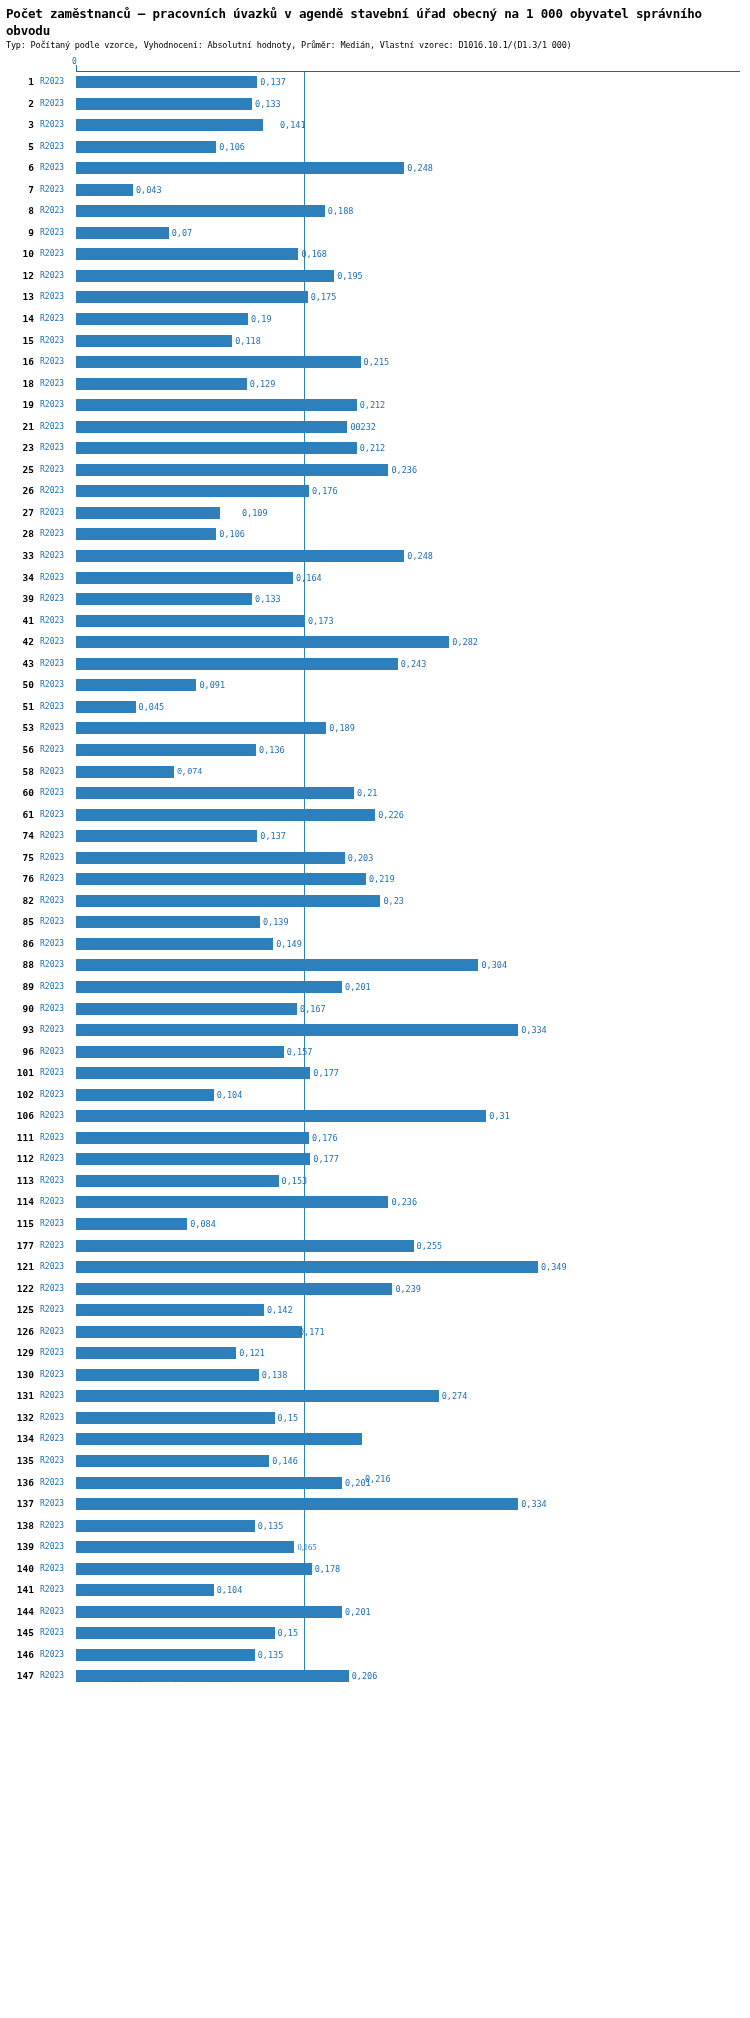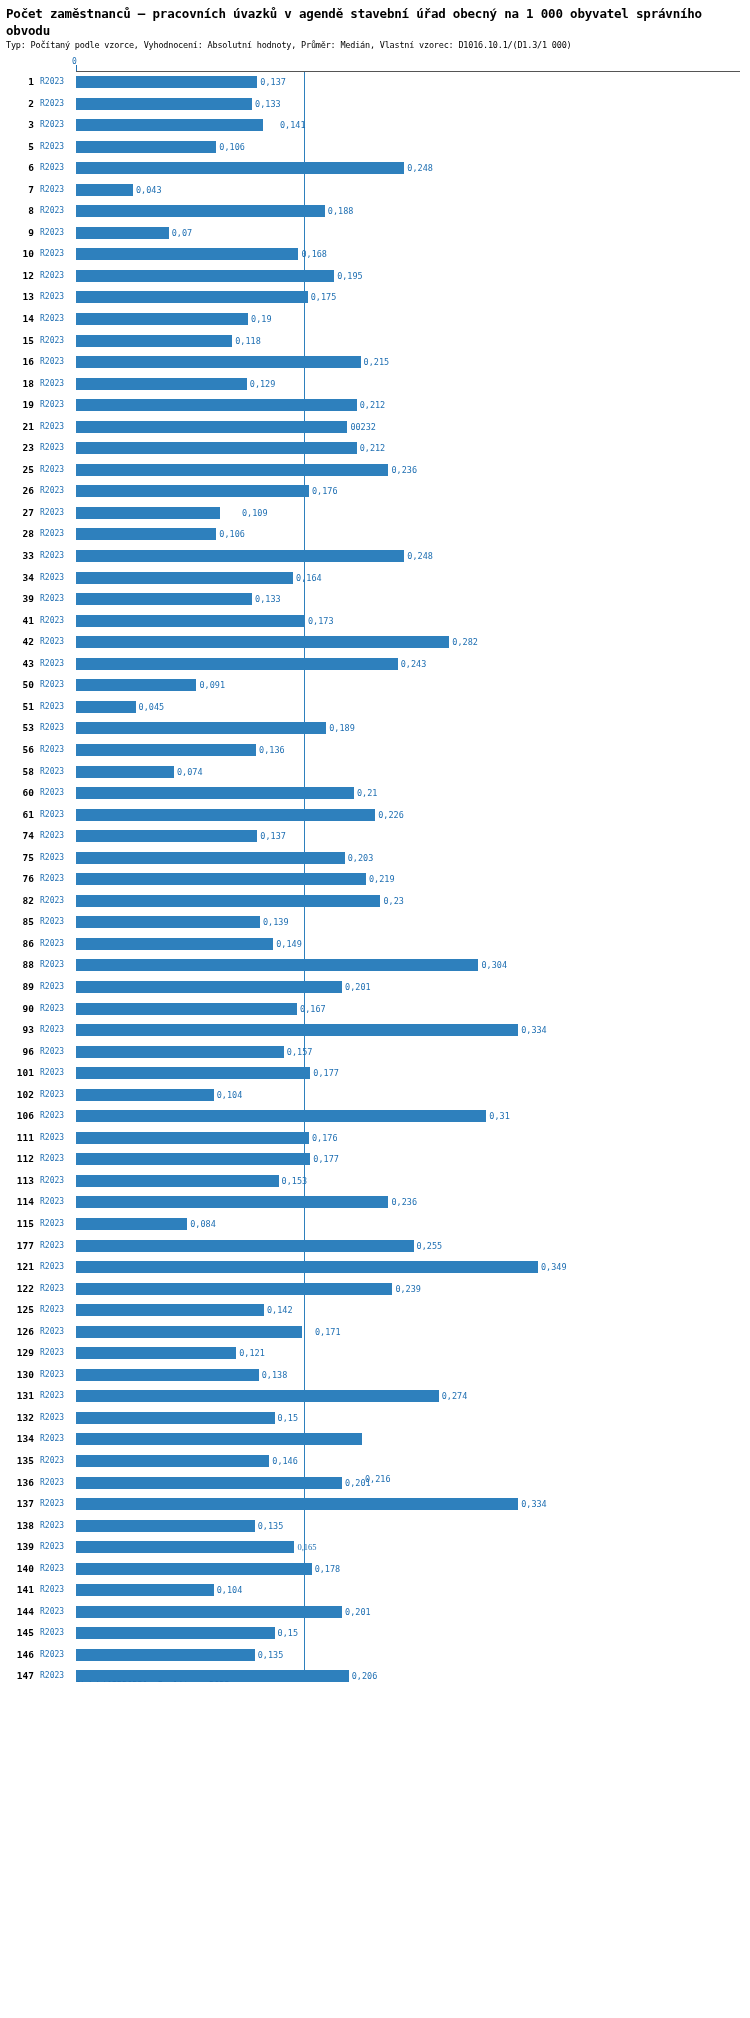--- a/index.html
+++ b/index.html
@@ -338,21 +338,21 @@
         <div class="row">
           <div class="row-label">56</div>
           <div class="row-period">R2023</div>
           <div class="bar" style="width: 180.034px; background: rgb(46, 128, 189);"></div>
           <div class="bar-value" style="left: 259.034px;">0,136</div>
         </div>
         <div class="row">
           <div class="row-label">58</div>
           <div class="row-period">R2023</div>
           <div class="bar" style="width: 97.9599px; background: rgb(46, 128, 189);"></div>
-          <div class="bar-value" style="left: 176.96px;">0,074</div>
+          <div class="bar-value" style="left: 176.96px; font-family: Liberation Mono, monospace;">0,074</div>
         </div>
         <div class="row">
           <div class="row-label">60</div>
           <div class="row-period">R2023</div>
           <div class="bar" style="width: 277.994px; background: rgb(46, 128, 189);"></div>
           <div class="bar-value" style="left: 356.994px;">0,21</div>
         </div>
         <div class="row">
           <div class="row-label">61</div>
           <div class="row-period">R2023</div>
@@ -494,21 +494,21 @@
         <div class="row">
           <div class="row-label">125</div>
           <div class="row-period">R2023</div>
           <div class="bar" style="width: 187.977px; background: rgb(46, 128, 189);"></div>
           <div class="bar-value" style="left: 266.977px;">0,142</div>
         </div>
         <div class="row">
           <div class="row-label">126</div>
           <div class="row-period">R2023</div>
           <div class="bar" style="width: 226.367px; background: rgb(46, 128, 189);"></div>
-          <div class="bar-value" style="left: 315px;">0,171</div>
+          <div class="bar-value" style="left: 299px;">0,171</div>
         </div>
         <div class="row">
           <div class="row-label">129</div>
           <div class="row-period">R2023</div>
           <div class="bar" style="width: 160.178px; background: rgb(46, 128, 189);"></div>
           <div class="bar-value" style="left: 239.178px;">0,121</div>
         </div>
         <div class="row">
           <div class="row-label">130</div>
           <div class="row-period">R2023</div>

